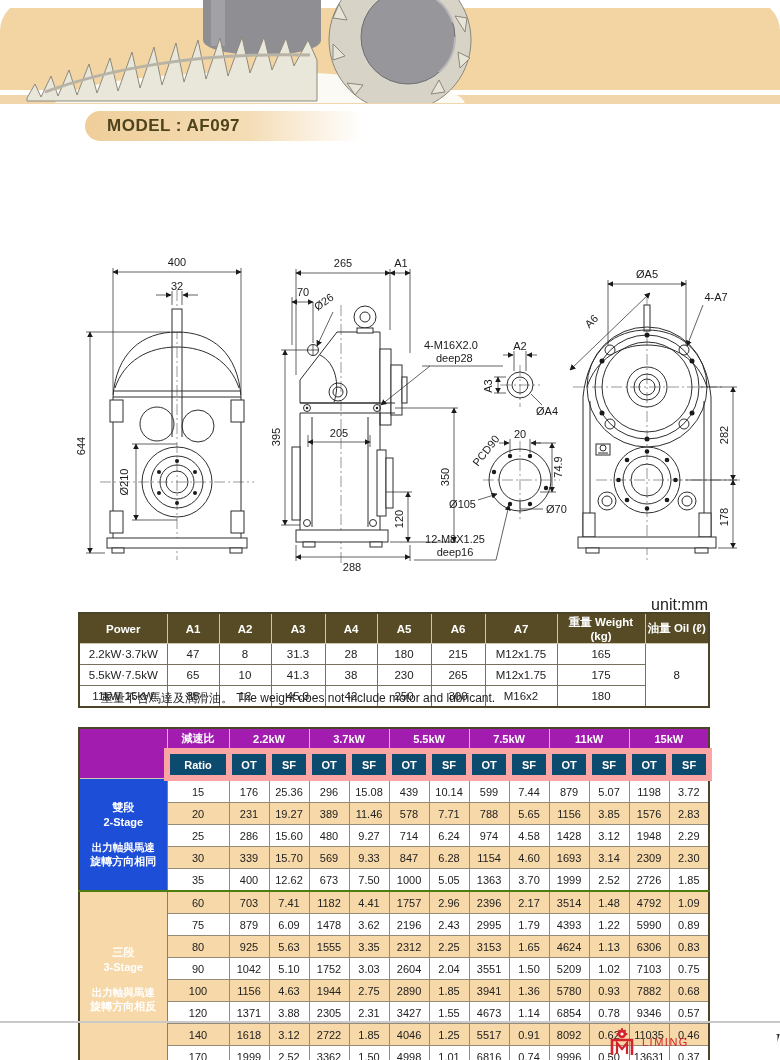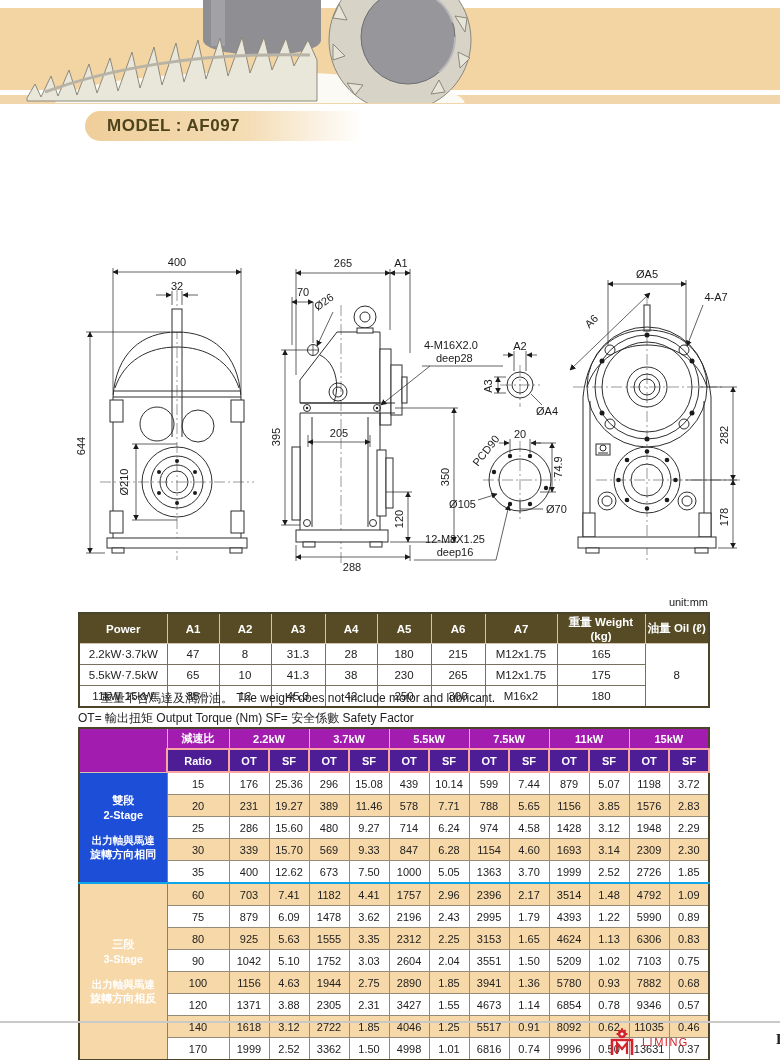--- a/index.html
+++ b/index.html
@@ -1,56 +1,56 @@
 <!DOCTYPE html>
 <html><head>
 <meta charset="utf-8">
 <style>
   html,body{margin:0;padding:0;background:#fff;}
   .page{position:relative;width:780px;height:1060px;background:#fff;overflow:hidden;
-        font-family:"Liberation Sans",sans-serif;color:#222;}
+        font-family:"Liberation Sans",sans-serif;color:#222;border-radius:31px;}
   
   .band{position:absolute;left:0;right:0;background:#f3d5a4;}
   .band1{top:8px;height:82px;}
   .band2{top:95px;height:9px;background:#f1d5ab;}
   .gearart{position:absolute;left:15px;top:0;}
   .badge{position:absolute;left:85px;top:111px;width:292px;height:30px;border-radius:15px;
          background:linear-gradient(90deg,#efce9a 0%,#f4dcb4 55%,rgba(255,255,255,0) 95%);
          display:flex;align-items:center;padding-left:22px;box-sizing:border-box;
          font-weight:bold;font-size:17px;color:#4d431c;letter-spacing:.5px;}
   
   .drawings{position:absolute;left:0;top:245px;width:780px;height:350px;}
   .drawings text{font-family:"Liberation Sans",sans-serif;font-size:11px;fill:#1a1a1a;}
   .ol{stroke:#2e2e2e;stroke-width:1;fill:none;}
   .olw{stroke:#2e2e2e;stroke-width:1;fill:#fff;}
   .dim{stroke:#2e2e2e;stroke-width:.75;fill:none;}
   .cl{stroke:#555;stroke-width:.6;fill:none;stroke-dasharray:11 3 2 3;}
   .dot{fill:#1a1a1a;}
   
-  .unit{position:absolute;left:78px;top:596px;width:630px;text-align:right;font-size:11px;}
+  .unit{position:absolute;left:78px;top:596px;width:630px;text-align:right;font-size:16px;}
   .note{position:absolute;left:78px;top:690px;font-size:12px;padding-left:23px;}
   .legend{position:absolute;left:78px;top:710px;font-size:12px;}
   
   table{border-collapse:collapse;}
   .dimtab{position:absolute;left:78px;top:612px;width:630px;font-size:11.5px;table-layout:fixed;}
   .dimtab th{background:#564b24;color:#fff;border:1px solid #cfc6ad;height:20px;font-size:11.5px;}
   .dimtab td{border:1px solid #77705f;height:18px;text-align:center;background:#fff;}
   .dimtab{border:2px solid #4c4428;}
   
   .tqtab{position:absolute;left:78px;top:727px;width:630px;font-size:11px;table-layout:fixed;
          border:2px solid #4c4428;}
   .tqtab .h1{background:#a21caf;color:#fff;border:1px solid #cfc6ad;height:17px;font-weight:bold;}
-  .tqtab .h2{background:#4c1d95;color:#fff;border:2px solid #fca5a5;height:19px;font-weight:bold;}
+  .tqtab .h2{background:#0c4a6e;color:#fff;border:6px solid #fca5a5;height:19px;font-weight:bold;}
   .tqtab td{border:1px solid #948c79;height:19px;text-align:center;background:#fff;}
   .tqtab tr.alt td{background:#f6d8a9;}
   .tqtab td.stub{background:#1d4ed8;color:#fff;font-weight:bold;border:1px solid #a3764e;
                  vertical-align:middle;line-height:1.35;font-size:11px;}
   .tqtab td.stub .en{font-size:11px;}
   .tqtab td.stub .sub{font-size:10.5px;margin-top:10px;}
-  .tqtab tr.gstart td{border-top:2px solid #0ea5e9;}
+  .tqtab tr.gstart td{border-top:2px solid #4d7c0f;}
   
   .footline{position:absolute;left:0;top:1021px;width:780px;border-top:2px solid #c9c9c9;}
   .footer{position:absolute;left:608px;top:1028px;display:flex;align-items:center;gap:8px;}
   .brand{color:#d4242b;font-weight:normal;font-size:11px;letter-spacing:1.5px;}
   .pageno{position:absolute;left:776px;top:1031px;font-family:"Liberation Serif",serif;font-size:15px;color:#222;font-weight:bold;}
 </style>
 </head>
 <body>
 
 <div class="page">
@@ -396,21 +396,20 @@
           <td>42</td>
           <td>250</td>
           <td>300</td>
           <td>M16x2</td>
           <td>180</td>
         </tr>
       </tbody>
   </table>
   <div class="note">重量不含馬達及潤滑油。 The weight does not include motor and lubricant.</div>
 
-  <div class="legend">OT= 輸出扭矩 Output Torque (Nm)   SF= 安全係數 Safety Factor</div>
 
   <table class="tqtab">
     <colgroup>
         <col style="width:88px">
         <col style="width:62px">
         <col style="width:40px">
         <col style="width:40px">
         <col style="width:40px">
         <col style="width:40px">
         <col style="width:40px">

